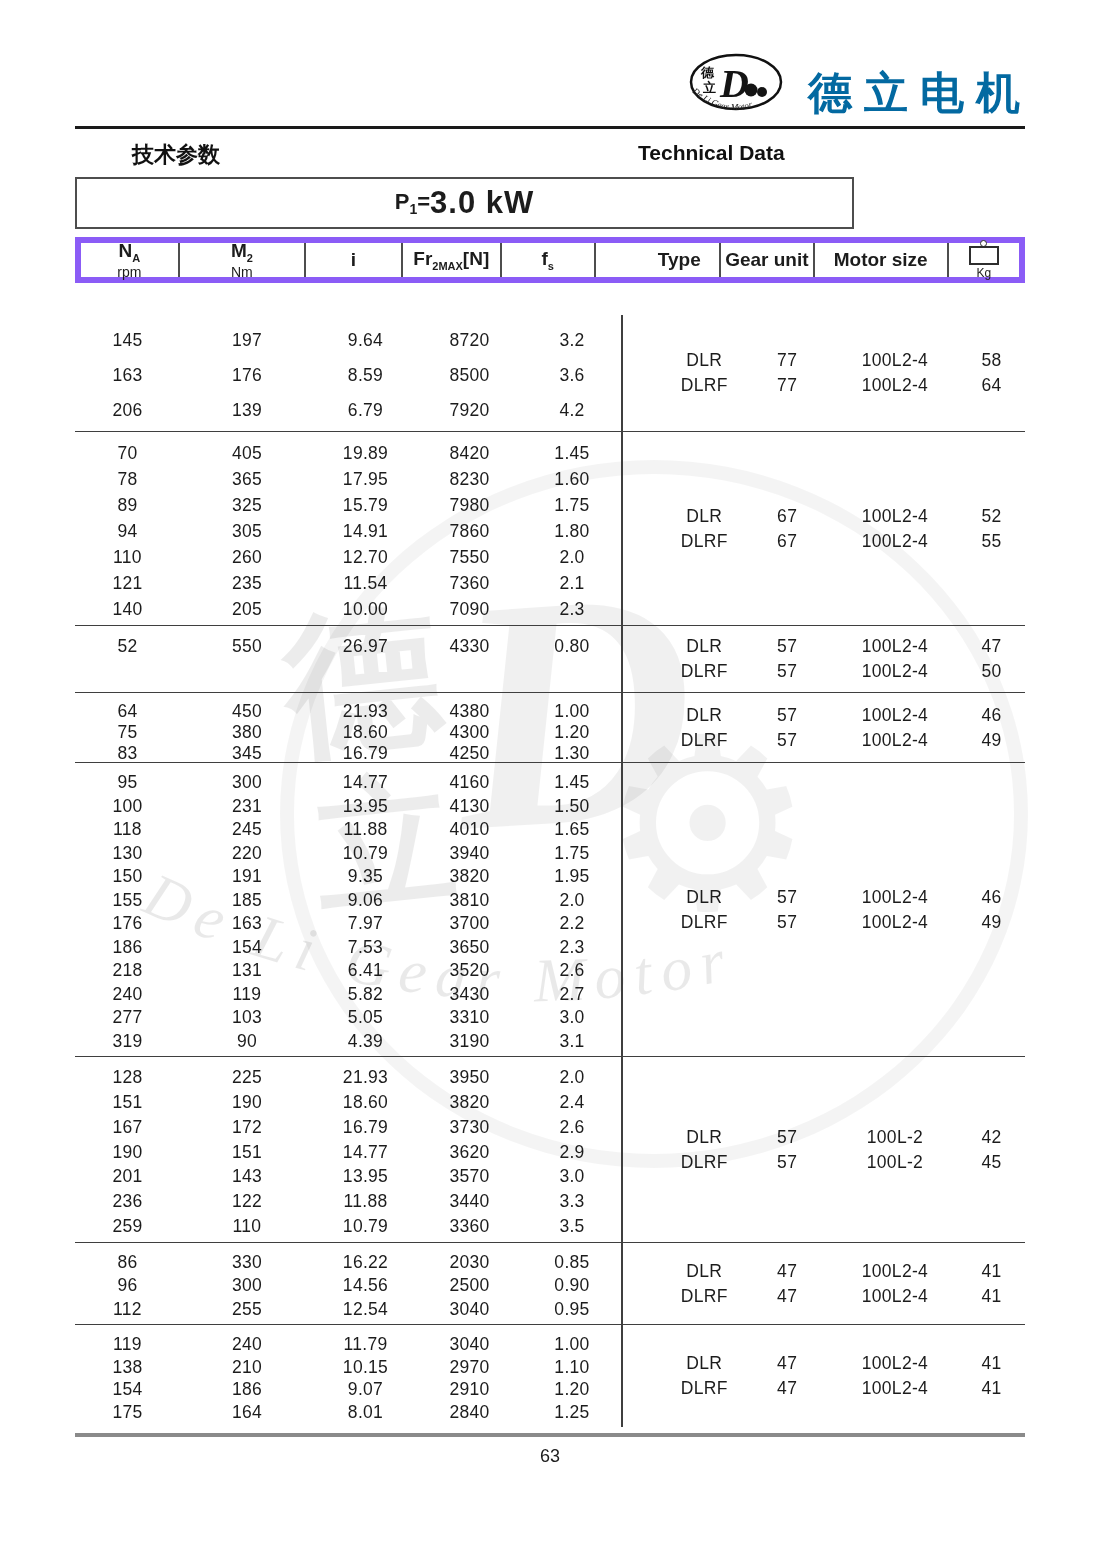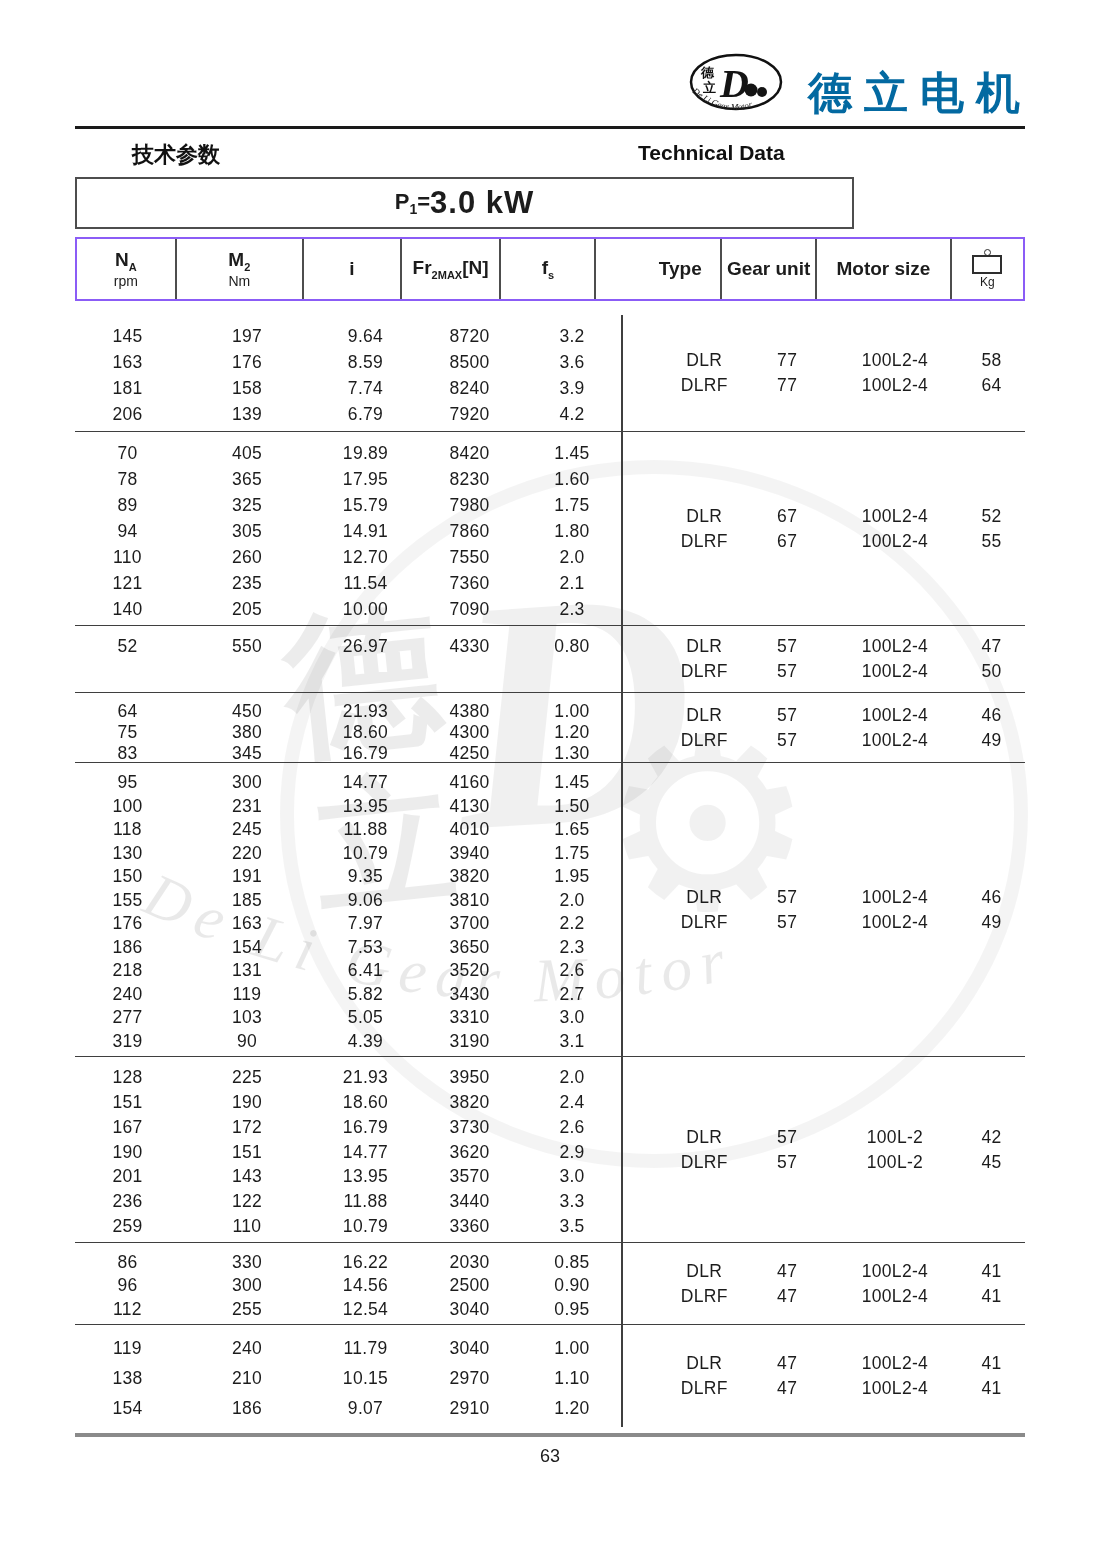--- a/index.html
+++ b/index.html
@@ -57,22 +57,22 @@
     top:177px;left:75px;width:779px;height:52px;
     border:2px solid #4d4d4d;box-sizing:border-box;
     display:flex;align-items:center;justify-content:center;
     background:transparent;
   }
   .power-box .p-pre{font-size:22px;font-weight:bold;}
   .power-box sub{font-size:14px;font-weight:bold;}
   .power-box .p-val{font-size:31px;font-weight:bold;letter-spacing:1px;}
   
   .thead{
-    top:237px;left:75px;width:950px;height:64px;
-    display:flex;box-sizing:border-box;border:2px solid #8b5cf6;background:transparent;
+    top:237px;left:75px;width:950px;height:46px;
+    display:flex;box-sizing:border-box;border:6px solid #8b5cf6;background:transparent;
   }
   .th{
     display:flex;flex-direction:column;align-items:center;justify-content:center;
     box-sizing:border-box;border-right:2px solid #4d4d4d;line-height:1.15;
   }
   .th:last-child{border-right:none;}
   .th .main{font-size:19px;font-weight:bold;}
   .th sub{font-size:11px;font-weight:bold;}
   .th .unit{font-size:14px;font-weight:normal;}
   .c-na{width:105px;} .c-m2{width:134px;} .c-i{width:103px;}
@@ -189,27 +189,20 @@
             <div class="cell c-fs">3.2</div>
           </div>
           <div class="g-row">
             <div class="cell c-na">163</div>
             <div class="cell c-m2">176</div>
             <div class="cell c-i">8.59</div>
             <div class="cell c-fr">8500</div>
             <div class="cell c-fs">3.6</div>
           </div>
           <div class="g-row">
-            <div class="cell c-na">181</div>
-            <div class="cell c-m2">158</div>
-            <div class="cell c-i">7.74</div>
-            <div class="cell c-fr">8240</div>
-            <div class="cell c-fs">3.9</div>
-          </div>
-          <div class="g-row">
             <div class="cell c-na">206</div>
             <div class="cell c-m2">139</div>
             <div class="cell c-i">6.79</div>
             <div class="cell c-fr">7920</div>
             <div class="cell c-fs">4.2</div>
           </div>
         </div>
         <div class="g-right">
           <div class="g-row">
             <div class="cell c-type">DLR</div>
@@ -580,20 +573,27 @@
             <div class="cell c-fr">2970</div>
             <div class="cell c-fs">1.10</div>
           </div>
           <div class="g-row">
             <div class="cell c-na">154</div>
             <div class="cell c-m2">186</div>
             <div class="cell c-i">9.07</div>
             <div class="cell c-fr">2910</div>
             <div class="cell c-fs">1.20</div>
           </div>
+          <div class="g-row">
+            <div class="cell c-na">175</div>
+            <div class="cell c-m2">164</div>
+            <div class="cell c-i">8.01</div>
+            <div class="cell c-fr">2840</div>
+            <div class="cell c-fs">1.25</div>
+          </div>
         </div>
         <div class="g-right">
           <div class="g-row">
             <div class="cell c-type">DLR</div>
             <div class="cell c-gear">47</div>
             <div class="cell c-motor">100L2-4</div>
             <div class="cell c-kg">41</div>
           </div>
           <div class="g-row">
             <div class="cell c-type">DLRF</div>

